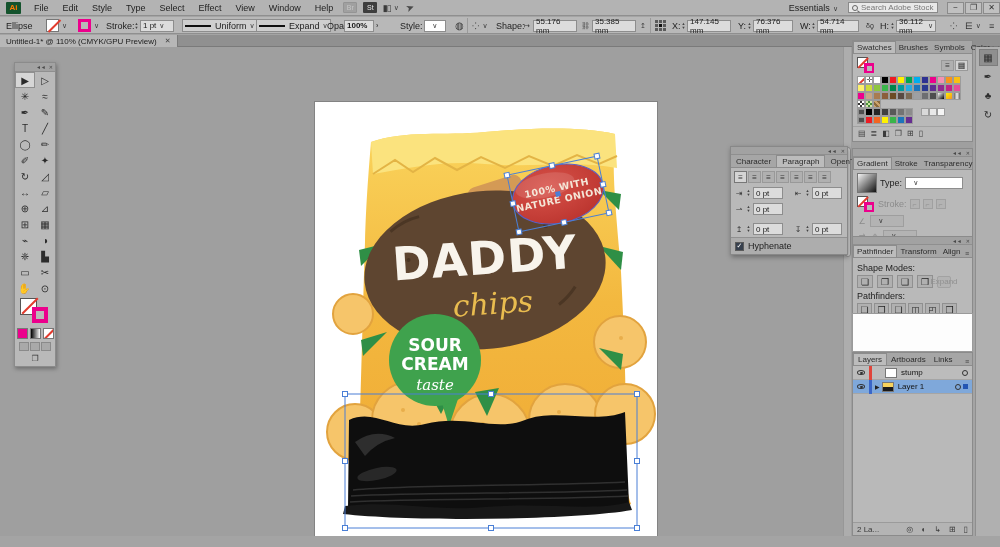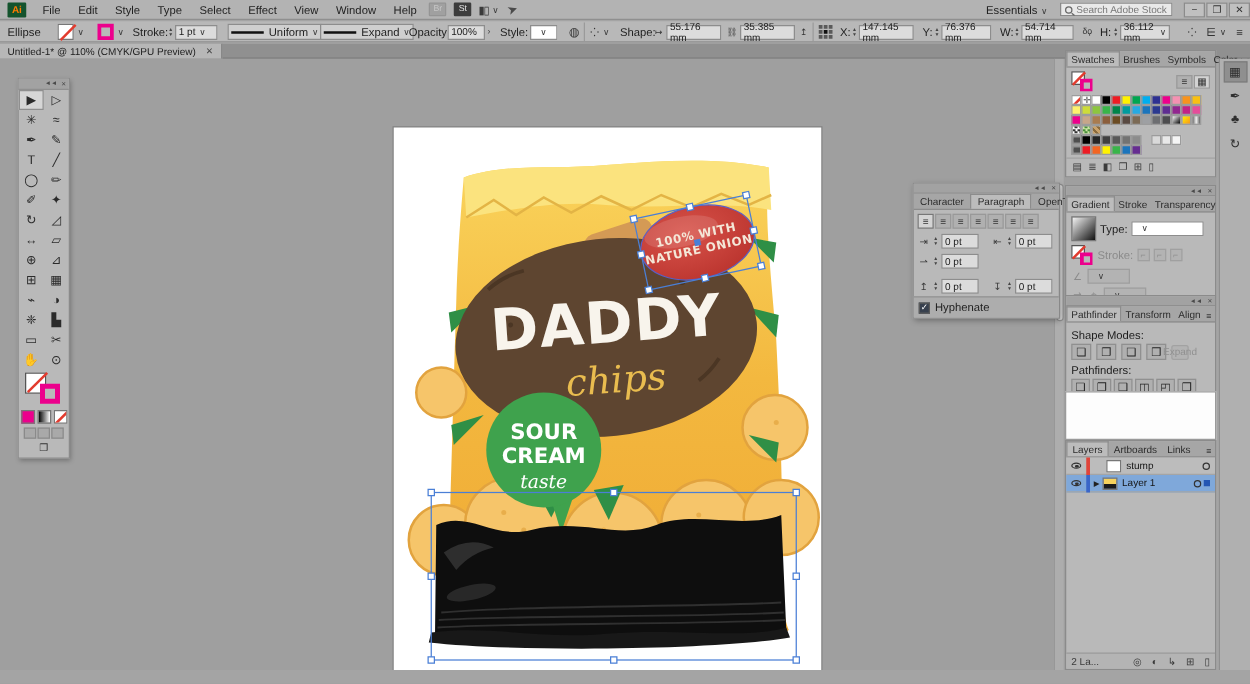--- a/index.html
+++ b/index.html
@@ -225,21 +225,21 @@
         <span class="strokeline"></span>
         <span>Uniform</span>
       </div>
     <div class="cb line-dd chev" style="left:256px;">
         <span class="strokeline"></span>
         <span>Expand</span>
       </div>
     <div class="cb" style="left:327px;">
         <span class="lab">Opacity:</span>
       </div>
-    <div class="cb" style="left:358px;">
+    <div class="cb" style="left:344px;font-weight:bold;">
         <span class="fld" style="width:30px;">
           <span>100%</span>
         </span>
         <span style="margin-left:2px;color:#444;font-size:7px;">›</span>
       </div>
     <div class="cb" style="left:400px;">
         <span class="lab">Style:</span>
       </div>
     <div class="cb" style="left:424px;">
         <span class="fld chev" style="width:22px;background:#fff;">&nbsp;</span>

